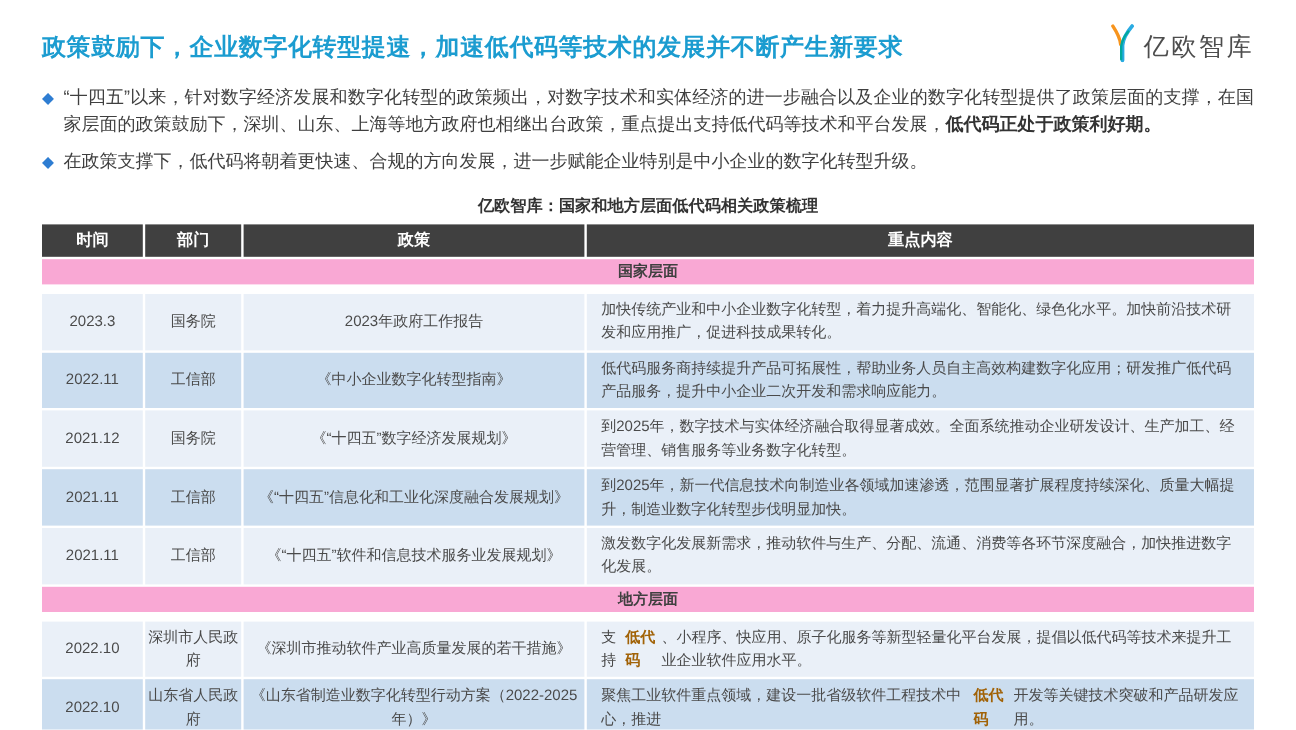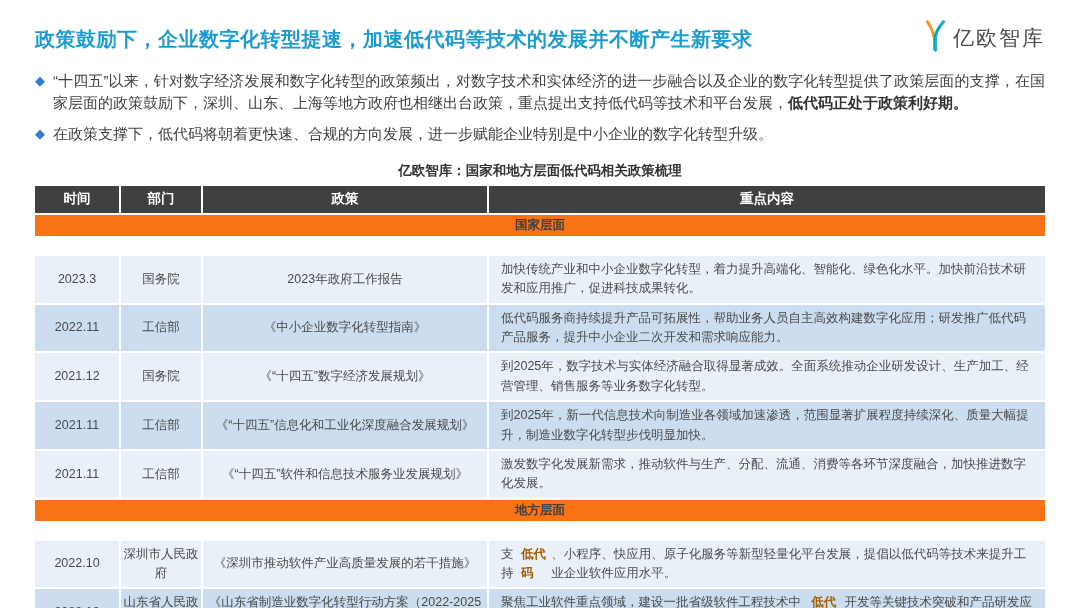--- a/index.html
+++ b/index.html
@@ -25,22 +25,22 @@
 
   
   .tbl-title{ text-align:center; font-size:13.5px; font-weight:bold; color:#333; margin:2px 0 6px 0; }
   .ptable{ width:100%; }
   .trow{ display:grid; grid-template-columns:84px 80px 284px 1fr; gap:2px; margin-bottom:2px; }
   .cell{ display:flex; align-items:center; justify-content:center; text-align:center;
          font-size:12.5px; line-height:1.55; color:#4a4a4a; padding:4px 2px; }
   .cell.content{ justify-content:flex-end; text-align:left; padding:4px 12px; }
   .cell .b{ font-weight:bold; color:#a16207; }
   .hrow .cell{ background:#404040; color:#ffffff; font-weight:bold; font-size:13.5px; padding:3px 6px; min-height:24px; }
-  .srow{ background:#f97316; text-align:center; font-size:12.5px; font-weight:bold; color:#404040;
-         padding:2px 0; margin-bottom:20px; min-height:20px; line-height:17px; }
+  .srow{ background:#f9a8d4; text-align:center; font-size:12.5px; font-weight:bold; color:#404040;
+         padding:2px 0; margin-bottom:8px; min-height:20px; line-height:17px; }
   .trow.light .cell{ background:#eaf0f8; }
   .trow.dark  .cell{ background:#cbddef; }
 </style>
 </head>
 <body>
 
 <div class="page">
 
   <div class="hdr">
     <div class="title">政策鼓励下，企业数字化转型提速，加速低代码等技术的发展并不断产生新要求</div>

